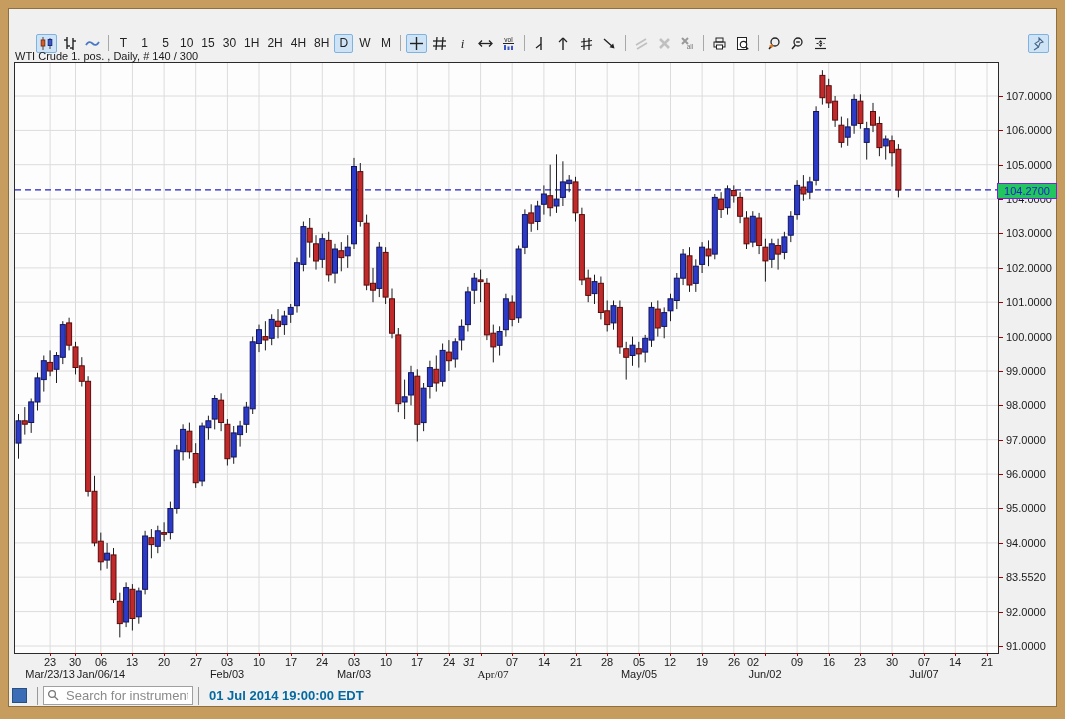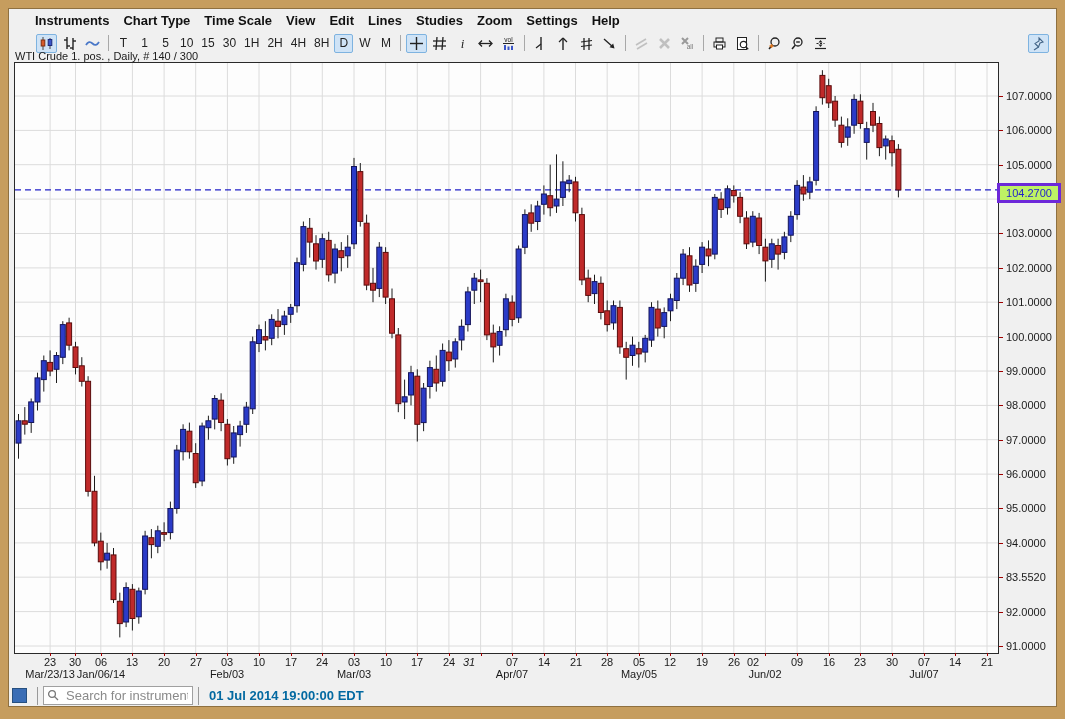--- a/index.html
+++ b/index.html
@@ -29,21 +29,21 @@
   #toolbar-right{margin-left:auto;margin-right:6px;display:flex;}
   
   #chart-title{position:absolute;left:6px;top:41px;font-size:11px;color:#1a1a1a;}
   
   #plot-frame{position:absolute;left:5px;top:53px;width:983px;height:590px;background:#fdfdfd;border:1px solid #2a2a2a;}
   #chart-svg{display:block;}
   
   .ptick{position:absolute;width:4px;height:1px;background:#a00000;left:990px;}
   .plabel{position:absolute;left:997px;font-size:11px;color:#1a1a1a;white-space:nowrap;}
   #price-tag{
-    position:absolute;left:988px;width:58px;height:14px;border:3px solid #6d28d9;background:#bef264;
+    position:absolute;left:988px;width:58px;height:14px;border:1px solid #6d28d9;background:#22c55e;
     font-size:11px;color:#2222cc;display:flex;align-items:center;justify-content:center;z-index:3;
   }
   
   .xtick{position:absolute;top:644px;width:1px;height:3px;background:#a00000;}
   .xday{position:absolute;top:647px;font-size:11px;color:#1a1a1a;transform:translateX(-50%);}
   .xmonth{position:absolute;top:659px;font-size:11px;color:#1a1a1a;transform:translateX(-50%);white-space:nowrap;}
   
   #statusbar{position:absolute;left:0;top:674px;width:100%;height:25px;display:flex;align-items:center;padding-left:3px;box-sizing:border-box;}
   #swatch{width:13px;height:13px;background:#3a6db5;border:1px solid #27507f;margin-right:5px;}
   .ssep{width:1px;height:18px;background:#999;margin:0 5px;}
@@ -53,32 +53,20 @@
     font-family:"Liberation Sans",sans-serif;font-size:13px;color:#333;padding:0 4px 0 22px;outline:none;
   }
   #search-input::placeholder{color:#8a8a8a;}
   #search-icon{position:absolute;left:4px;top:3px;}
   #timestamp{font-size:13px;font-weight:bold;color:#0369a1;margin-left:5px;}
 </style>
 </head>
 <body>
 
 <div id="content">
-  <div id="menubar">
-      <span class="menu-item">Instruments</span>
-      <span class="menu-item">Chart Type</span>
-      <span class="menu-item">Time Scale</span>
-      <span class="menu-item">View</span>
-      <span class="menu-item">Edit</span>
-      <span class="menu-item">Lines</span>
-      <span class="menu-item">Studies</span>
-      <span class="menu-item">Zoom</span>
-      <span class="menu-item">Settings</span>
-      <span class="menu-item">Help</span>
-    </div>
   <div id="toolbar">
     <span class="tbtn sel">
         <svg width="15" height="15" viewBox="0 0 15 15">
           <line x1="4" y1="1" x2="4" y2="14" stroke="#444"></line>
           <rect x="2.2" y="4" width="3.6" height="6" fill="#d85a2a" stroke="#803010"></rect>
           <line x1="11" y1="2" x2="11" y2="13" stroke="#444"></line>
           <rect x="9.2" y="3.5" width="3.6" height="6" fill="#3a55c8" stroke="#1c2a7a"></rect>
         </svg>
       </span>
       <span class="tbtn">
@@ -672,21 +660,21 @@
       <div class="xtick" style="left: 915px;"></div>
       <div class="xday" style="left: 915px;">07</div>
       <div class="xtick" style="left: 946px;"></div>
       <div class="xday" style="left: 946px;">14</div>
       <div class="xtick" style="left: 978px;"></div>
       <div class="xday" style="left: 978px;">21</div>
       <div class="xmonth" style="left: 41px;">Mar/23/13</div>
       <div class="xmonth" style="left: 92px;">Jan/06/14</div>
       <div class="xmonth" style="left: 218px;">Feb/03</div>
       <div class="xmonth" style="left: 345px;">Mar/03</div>
-      <div class="xmonth" style="left: 503px;">Apr/07</div>
+      <div class="xmonth" style="left: 484px; font-family: Liberation Serif, serif;">Apr/07</div>
       <div class="xmonth" style="left: 630px;">May/05</div>
       <div class="xmonth" style="left: 756px;">Jun/02</div>
       <div class="xmonth" style="left: 915px;">Jul/07</div>
     </div>
 
   <div id="statusbar">
     <span id="swatch"></span>
     <span class="ssep"></span>
     <span id="search-wrap">
       <svg id="search-icon" width="13" height="13" viewBox="0 0 13 13">

